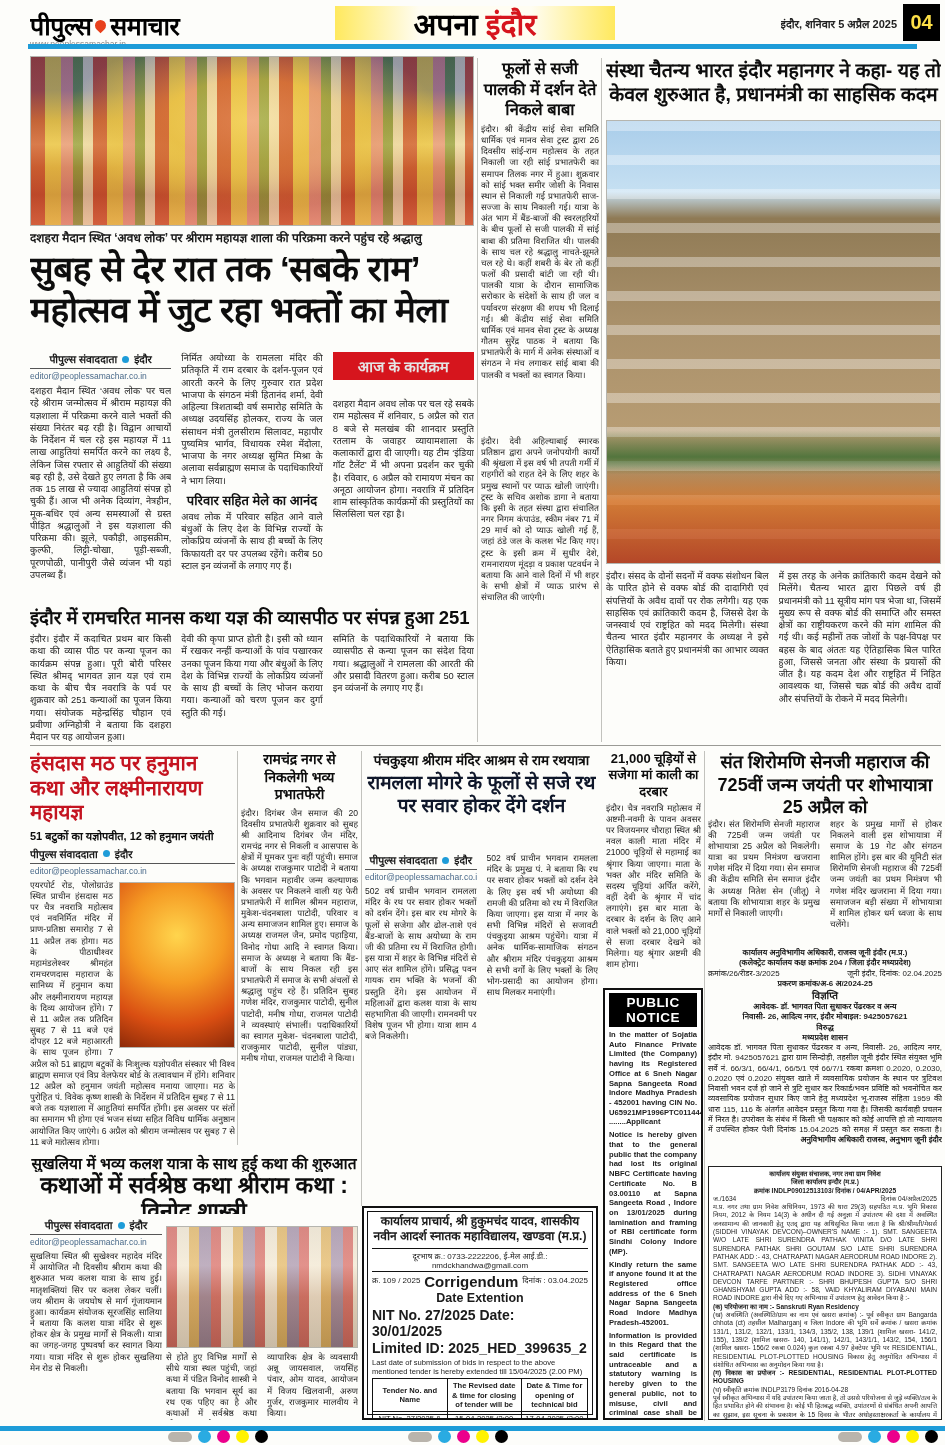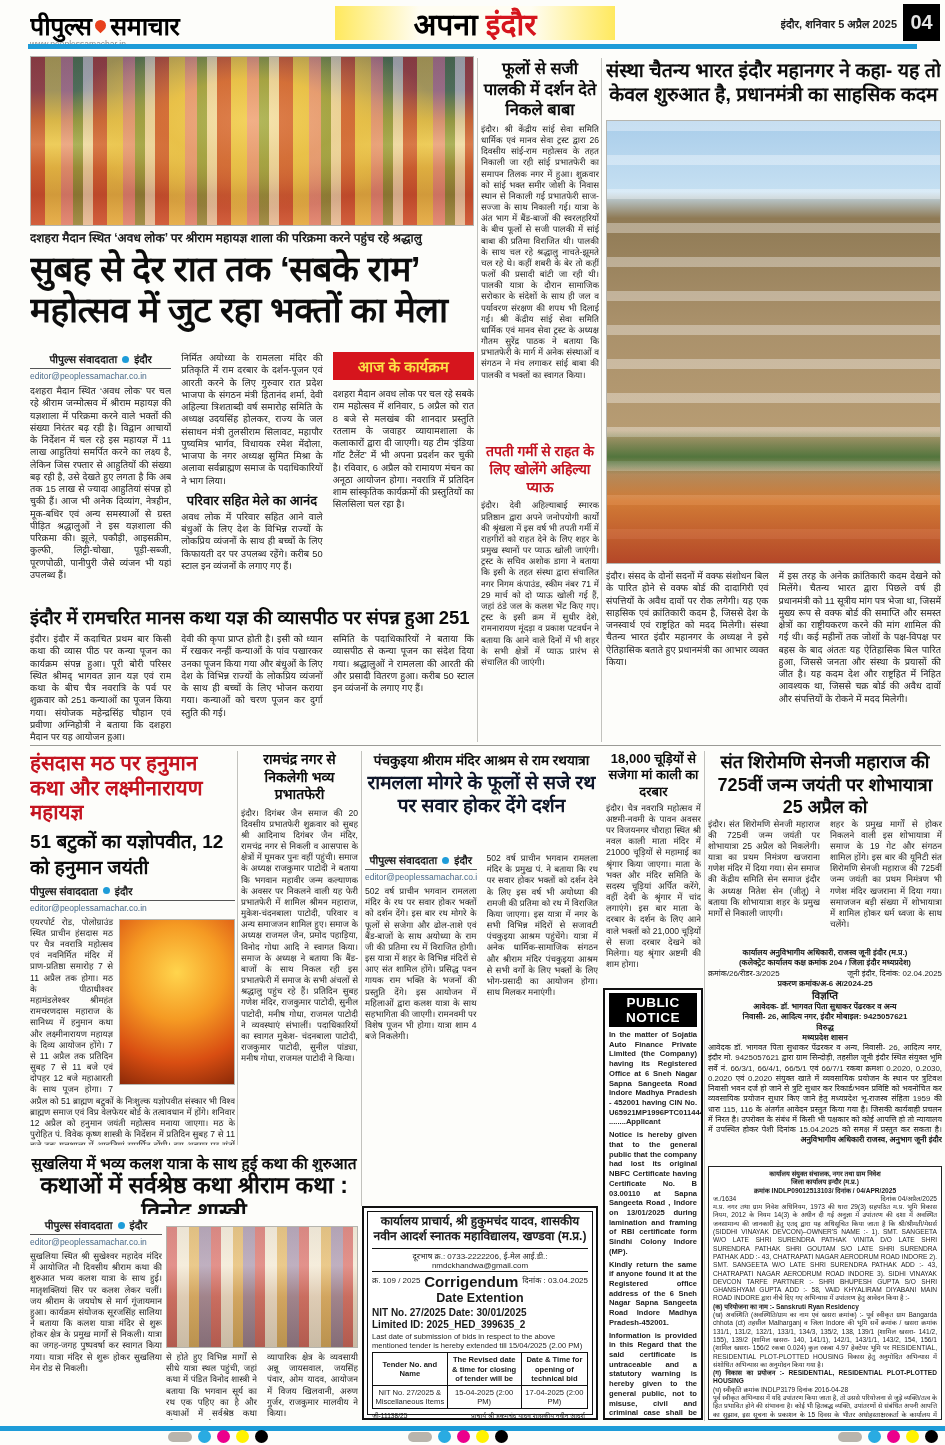--- a/index.html
+++ b/index.html
@@ -9,21 +9,21 @@
   .abs{position:absolute;overflow:hidden;}
   
   .logo{font-size:25px;font-weight:800;letter-spacing:-0.5px;color:#000;display:flex;align-items:center;gap:3px;}
   .pin{display:inline-block;width:11px;height:11px;background:#e8401c;border-radius:50% 50% 50% 0;transform:rotate(-45deg);margin:0 1px;}
   .site{font-size:8.5px;color:#8a8a8a;margin-top:-3px;}
   .secband{background:linear-gradient(90deg,#ffe95e,#fffdf2 30%,#fffdf2 70%,#ffe95e);
            display:flex;align-items:center;justify-content:center;gap:8px;}
   .sec1{font-size:30px;font-weight:800;color:#000;}
   .sec2{font-size:30px;font-weight:800;color:#d6151d;}
   .dateline{font-size:11px;font-weight:700;color:#222;}
-  .pagenum{background:#000;color:#e5e5e5;font-size:20px;font-weight:800;display:flex;align-items:center;justify-content:center;}
+  .pagenum{background:#000;color:#fde047;font-size:20px;font-weight:800;display:flex;align-items:center;justify-content:center;}
   .bluerule{background:#1e9cd8;}
   
   .bt{font-size:9.3px;line-height:1.32;text-align:justify;color:#1c1c1c;}
   .bt-sm{font-size:8.6px;line-height:1.3;text-align:justify;color:#1c1c1c;}
   .cols{display:flex;gap:10px;height:100%;}
   .col{flex:1;overflow:hidden;}
   .byline{display:flex;align-items:center;justify-content:center;gap:5px;font-size:10.5px;font-weight:700;
           border-bottom:1px solid #555;padding-bottom:2px;margin-bottom:2px;}
   .bdot{width:7px;height:7px;border-radius:50%;background:#1e9cd8;display:inline-block;}
   .email{font-size:8.5px;color:#4a6a8a;margin-bottom:4px;}
@@ -42,34 +42,34 @@
   .rajwada-photo{background:
     linear-gradient(180deg,rgba(0,0,0,0) 78%,rgba(226,120,40,.75) 86%,rgba(190,60,30,.8) 100%),
     linear-gradient(180deg,rgba(0,0,0,0) 70%,rgba(60,110,50,.8) 76%,rgba(0,0,0,0) 80%),
     repeating-linear-gradient(180deg,rgba(255,255,255,.35) 0 10px,rgba(0,0,0,0) 10px 34px),
     linear-gradient(180deg,#a9cdea 0%,#c6e0f2 16%,#8f7a55 22%,#a9906a 45%,#b79c73 70%,#8d7350 100%);}
   .deity-photo{background:radial-gradient(circle at 50% 32%,#ffd54d 0%,#f59a23 38%,#d94e12 72%,#8c2a08 100%);}
   .procession-photo{background:
     repeating-linear-gradient(90deg,rgba(214,60,60,.5) 0 10px,rgba(250,240,220,.55) 10px 22px,rgba(230,170,60,.5) 22px 32px,rgba(120,90,150,.4) 32px 44px),
     linear-gradient(180deg,#d9d4c9 0%,#efe9dc 32%,#bda084 58%,#8d7a62 100%);}
   
-  .evbox{background:#d6151d;color:#fde047;font-size:15px;font-weight:800;text-align:center;padding:4px 19px;margin-bottom:8px;}
+  .evbox{background:#d6151d;color:#e5e5e5;font-size:15px;font-weight:800;text-align:center;padding:4px 19px;margin-bottom:18px;}
   
   .pn{border:2px solid #111;padding:3px 4px;background:#fff;}
   .pn-title{background:#000;color:#fff;font-weight:800;font-size:13.5px;text-align:center;padding:2px 0;margin-bottom:3px;letter-spacing:.5px;}
   .pn p{margin:0 0 3px;font-size:7.6px;line-height:1.28;text-align:justify;font-weight:600;color:#222;}
   
   .cg{border:2px solid #111;background:#fff;padding:3px;}
   .cg-inner{border:1px solid #111;padding:2px 4px;height:100%;}
   .cg-head{font-size:12px;font-weight:800;text-align:center;line-height:1.25;border-bottom:1px solid #111;padding-bottom:4px;}
   .cg-contact{font-size:8px;text-align:center;border-bottom:1px solid #111;padding:1px 0;}
   .cg-row{display:flex;justify-content:space-between;align-items:flex-start;font-size:8px;margin-top:2px;}
   .cg-title{font-size:15px;font-weight:800;text-align:center;line-height:1.1;}
   .cg-sub{font-size:12.5px;font-weight:800;text-align:center;margin-bottom:2px;}
-  .cg-line{font-size:10px;font-weight:700;margin:1px 0;}
+  .cg-line{font-size:14px;font-weight:700;margin:1px 0;}
   .cg-note{font-size:7.6px;line-height:1.25;margin:2px 0;}
   .cg table{border-collapse:collapse;width:100%;}
   .cg th,.cg td{border:1px solid #111;font-size:7.6px;padding:2px;text-align:center;line-height:1.2;}
   .cg th{font-weight:800;}
   .cg-foot{display:flex;justify-content:space-between;font-size:6.6px;margin-top:3px;line-height:1.3;}
   
   .sdo{font-size:7.9px;line-height:1.3;text-align:justify;}
   .sdo .c{text-align:center;font-weight:700;}
   .tcp{border:1.5px solid #222;padding:3px 4px;font-size:6.6px;line-height:1.26;text-align:justify;background:#fff;}
   .tcp .c{text-align:center;font-weight:700;}
@@ -135,38 +135,37 @@
       <div class="col bt">समिति के पदाधिकारियों ने बताया कि व्यासपीठ से कन्या पूजन का संदेश दिया गया। श्रद्धालुओं ने रामलला की आरती की और प्रसादी वितरण हुआ। करीब 50 स्टाल इन व्यंजनों के लगाए गए हैं।</div>
     </div>
   </div>
 
   <div class="abs vline" style="left:477px;top:58px;height:684px;"></div>
   <div class="abs vline" style="left:601px;top:58px;height:684px;"></div>
 
   <div class="abs" style="left:481px;top:58px;width:118px;height:684px;">
     <div class="hl-black" style="font-size:16.5px;line-height:1.25;text-align:center;">फूलों से सजी पालकी में दर्शन देते निकले बाबा</div>
     <div class="bt-sm" style="margin-top:4px;height:312px;overflow:hidden;">इंदौर। श्री केंद्रीय सांई सेवा समिति धार्मिक एवं मानव सेवा ट्रस्ट द्वारा 26 दिवसीय सांई-राम महोत्सव के तहत निकाली जा रही सांई प्रभातफेरी का समापन तिलक नगर में हुआ। शुक्रवार को सांई भक्त समीर जोशी के निवास स्थान से निकाली गई प्रभातफेरी साज-सज्जा के साथ निकाली गई। यात्रा के अंत भाग में बैंड-बाजों की स्वरलहरियों के बीच फूलों से सजी पालकी में सांई बाबा की प्रतिमा विराजित थी। पालकी के साथ चल रहे श्रद्धालु नाचते-झूमते चल रहे थे। कहीं शबरी के बेर तो कहीं फलों की प्रसादी बांटी जा रही थी। पालकी यात्रा के दौरान सामाजिक सरोकार के संदेशों के साथ ही जल व पर्यावरण संरक्षण की शपथ भी दिलाई गई। श्री केंद्रीय सांई सेवा समिति धार्मिक एवं मानव सेवा ट्रस्ट के अध्यक्ष गौतम सुरेंद्र पाठक ने बताया कि प्रभातफेरी के मार्ग में अनेक संस्थाओं व संगठन ने मंच लगाकर सांई बाबा की पालकी व भक्तों का स्वागत किया।</div>
-    <div class="hl-red" style="font-size:14px;line-height:1.3;text-align:center;margin:6px 0 4px;">तपती गर्मी से राहत के लिए खोलेंगे अहिल्या प्याऊ</div>
     <div class="bt-sm" style="height:270px;overflow:hidden;">इंदौर। देवी अहिल्याबाई स्मारक प्रतिष्ठान द्वारा अपने जनोपयोगी कार्यों की श्रृंखला में इस वर्ष भी तपती गर्मी में राहगीरों को राहत देने के लिए शहर के प्रमुख स्थानों पर प्याऊ खोली जाएंगी। ट्रस्ट के सचिव अशोक डागा ने बताया कि इसी के तहत संस्था द्वारा संचालित नगर निगम कंपाउंड, स्कीम नंबर 71 में 29 मार्च को दो प्याऊ खोली गई हैं, जहां ठंडे जल के कलश भेंट किए गए। ट्रस्ट के इसी क्रम में सुधीर देशे, रामनारायण मूंदड़ा व प्रकाश पटवर्धन ने बताया कि आने वाले दिनों में भी शहर के सभी क्षेत्रों में प्याऊ प्रारंभ से संचालित की जाएंगी।</div>
   </div>
 
   <div class="abs hl-black" style="left:606px;top:58px;width:335px;height:58px;font-size:19.5px;line-height:1.25;text-align:center;">संस्था चैतन्य भारत इंदौर महानगर ने कहा- यह तो केवल शुरुआत है, प्रधानमंत्री का साहसिक कदम</div>
   <div class="abs photo rajwada-photo" style="left:606px;top:120px;width:335px;height:444px;"></div>
   <div class="abs" style="left:606px;top:570px;width:335px;height:172px;">
     <div class="cols">
       <div class="col bt">इंदौर। संसद के दोनों सदनों में वक्फ संशोधन बिल के पारित होने से वक्फ बोर्ड की दादागिरी एवं संपत्तियों के अवैध दावों पर रोक लगेगी। यह एक साहसिक एवं क्रांतिकारी कदम है, जिससे देश के जनस्वार्थ एवं राष्ट्रहित को मदद मिलेगी। संस्था चैतन्य भारत इंदौर महानगर के अध्यक्ष ने इसे ऐतिहासिक बताते हुए प्रधानमंत्री का आभार व्यक्त किया।</div>
       <div class="col bt">में इस तरह के अनेक क्रांतिकारी कदम देखने को मिलेंगे। चैतन्य भारत द्वारा पिछले वर्ष ही प्रधानमंत्री को 11 सूत्रीय मांग पत्र भेजा था, जिसमें मुख्य रूप से वक्फ बोर्ड की समाप्ति और समस्त क्षेत्रों का राष्ट्रीयकरण करने की मांग शामिल की गई थी। कई महीनों तक जोशों के पक्ष-विपक्ष पर बहस के बाद अंततः यह ऐतिहासिक बिल पारित हुआ, जिससे जनता और संस्था के प्रयासों की जीत है। यह कदम देश और राष्ट्रहित में निहित आवश्यक था, जिससे चक्र बोर्ड की अवैध दावों और संपत्तियों के रोकने में मदद मिलेगी।</div>
     </div>
   </div>
 
   <div class="abs hline" style="left:30px;top:745px;width:911px;"></div>
 
   <div class="abs" style="left:30px;top:751px;width:205px;height:394px;">
     <div class="hl-red" style="font-size:20.5px;line-height:1.2;">हंसदास मठ पर हनुमान कथा और लक्ष्मीनारायण महायज्ञ</div>
-    <div class="hl-black" style="font-size:19px;margin-top:3px;">51 बटुकों का यज्ञोपवीत, 12 को हनुमान जयंती</div>
+    <div class="hl-black" style="font-size:11px;margin-top:3px;">51 बटुकों का यज्ञोपवीत, 12 को हनुमान जयंती</div>
     <div class="byline" style="justify-content:flex-start;margin-top:4px;">
       <span>पीपुल्स संवाददाता</span>
       <span class="bdot"></span>
       <span>इंदौर</span>
     </div>
     <div class="email">editor@peoplessamachar.co.in</div>
     <div style="overflow:hidden;height:268px;">
       <div class="photo deity-photo" style="float:right;width:116px;height:166px;margin:2px 0 4px 6px;"></div>
       <div class="bt-sm">एयरपोर्ट रोड, पोलोग्राउंड स्थित प्राचीन हंसदास मठ पर चैत्र नवरात्रि महोत्सव एवं नवनिर्मित मंदिर में प्राण-प्रतिष्ठा समारोह 7 से 11 अप्रैल तक होगा। मठ के पीठाधीश्वर महामंडलेश्वर श्रीमहंत रामचरणदास महाराज के सानिध्य में हनुमान कथा और लक्ष्मीनारायण महायज्ञ के दिव्य आयोजन होंगे। 7 से 11 अप्रैल तक प्रतिदिन सुबह 7 से 11 बजे एवं दोपहर 12 बजे महाआरती के साथ पूजन होगा। 7 अप्रैल को 51 ब्राह्मण बटुकों के निःशुल्क यज्ञोपवीत संस्कार भी विश्व ब्राह्मण समाज एवं विप्र वेलफेयर बोर्ड के तत्वावधान में होंगे। शनिवार 12 अप्रैल को हनुमान जयंती महोत्सव मनाया जाएगा। मठ के पुरोहित पं. विवेक कृष्ण शास्त्री के निर्देशन में प्रतिदिन सुबह 7 से 11 बजे तक यज्ञशाला में आहुतियां समर्पित होंगी। इस अवसर पर संतों का समागम भी होगा एवं भजन संध्या सहित विविध धार्मिक अनुष्ठान आयोजित किए जाएंगे। 6 अप्रैल को श्रीराम जन्मोत्सव पर सुबह 7 से 11 बजे महोत्सव होगा।</div>
     </div>
@@ -192,21 +191,21 @@
           <span>इंदौर</span>
         </div>
         <div class="email">editor@peoplessamachar.co.in</div>
         <div class="bt-sm">502 वर्ष प्राचीन भगवान रामलला मंदिर के रथ पर सवार होकर भक्तों को दर्शन देंगे। इस बार रथ मोगरे के फूलों से सजेगा और ढोल-ताशे एवं बैंड-बाजों के साथ अयोध्या के राम जी की प्रतिमा रथ में विराजित होगी। इस यात्रा में शहर के विभिन्न मंदिरों से आए संत शामिल होंगे। प्रसिद्ध पवन गायक राम भक्ति के भजनों की प्रस्तुति देंगे। इस आयोजन में महिलाओं द्वारा कलश यात्रा के साथ सहभागिता की जाएगी। रामनवमी पर विशेष पूजन भी होगा। यात्रा शाम 4 बजे निकलेगी।</div>
       </div>
       <div class="col bt-sm">502 वर्ष प्राचीन भगवान रामलला मंदिर के प्रमुख पं. ने बताया कि रथ पर सवार होकर भक्तों को दर्शन देने के लिए इस वर्ष भी अयोध्या की रामजी की प्रतिमा को रथ में विराजित किया जाएगा। इस यात्रा में नगर के सभी विभिन्न मंदिरों से सजावटी पंचकुइया आश्रम पहुंचेंगे। यात्रा में अनेक धार्मिक-सामाजिक संगठन और श्रीराम मंदिर पंचकुइया आश्रम से सभी वर्गों के लिए भक्तों के लिए भोग-प्रसादी का आयोजन होगा। साथ मिलकर मनाएंगी।</div>
     </div>
   </div>
 
   <div class="abs" style="left:606px;top:751px;width:95px;height:232px;">
-    <div class="hl-black" style="font-size:13px;line-height:1.25;text-align:center;">18,000 चूड़ियों से सजेगा मां काली का दरबार</div>
+    <div class="hl-black" style="font-size:13px;line-height:1.25;text-align:center;">21,000 चूड़ियों से सजेगा मां काली का दरबार</div>
     <div class="bt-sm" style="margin-top:3px;height:186px;">इंदौर। चैत्र नवरात्रि महोत्सव में अष्टमी-नवमी के पावन अवसर पर विजयनगर चौराहा स्थित श्री नवल काली माता मंदिर में 21000 चूड़ियों से महामाई का श्रृंगार किया जाएगा। माता के भक्त और मंदिर समिति के सदस्य चूड़ियां अर्पित करेंगे, वहीं देवी के श्रृंगार में चांद लगाएंगे। इस बार माता के दरबार के दर्शन के लिए आने वाले भक्तों को 21,000 चूड़ियों से सजा दरबार देखने को मिलेगा। यह श्रृंगार अष्टमी की शाम होगा।</div>
   </div>
 
   <div class="abs pn" style="left:603px;top:988px;width:100px;height:432px;">
     <div class="pn-title">PUBLIC NOTICE</div>
     <p>In the matter of Sojatia Auto Finance Private Limited (the Company) having its Registered Office at 6 Sneh Nagar Sapna Sangeeta Road Indore Madhya Pradesh - 452001 having CIN No. U65921MP1996PTC011444 ........Applicant</p>
     <p>Notice is hereby given that to the general public that the company had lost its original NBFC Certificate having Certificate No. B 03.00110 at Sapna Sangeeta Road , Indore on 13/01/2025 during lamination and framing of RBI certificate form Sindhi Colony Indore (MP).</p>
     <p>Kindly return the same if anyone found it at the Registered office address of the 6 Sneh Nagar Sapna Sangeeta Road Indore Madhya Pradesh-452001.</p>
     <p>Information is provided in this Regard that the said certificate is untraceable and a statutory warning is hereby given to the general public, not to misuse, civil and criminal case shall be registered against that person.</p>
 

